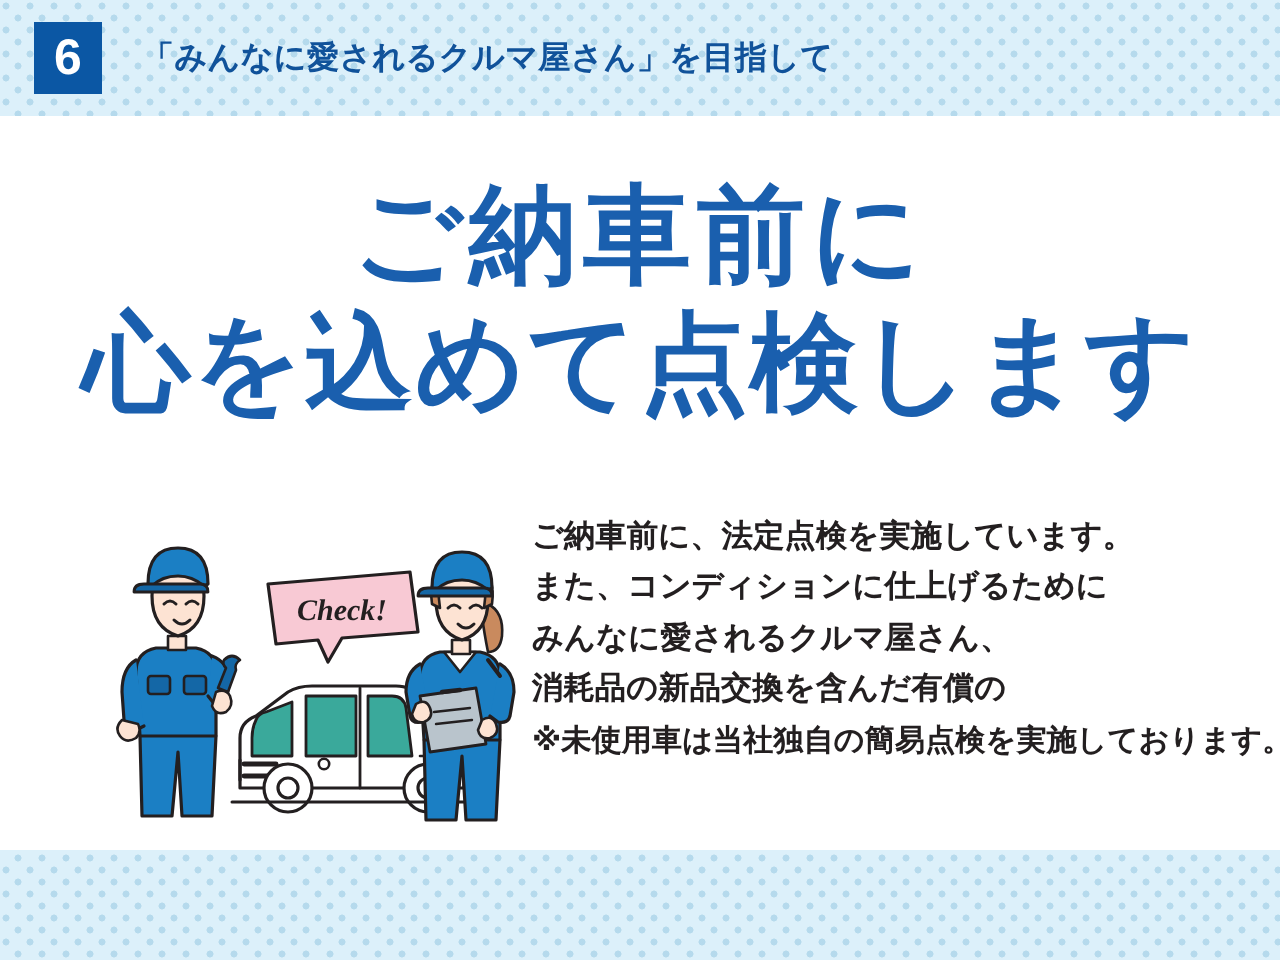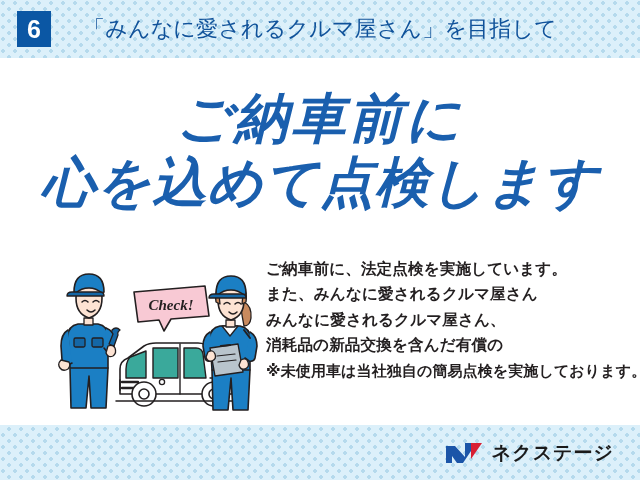--- a/index.html
+++ b/index.html
@@ -43,24 +43,24 @@
     color: #ffffff;
     font-size: 25px;
     font-weight: bold;
     display: flex;
     align-items: center;
     justify-content: center;
     letter-spacing: 0;
     line-height: 1;
   }
   #header-title {
-    margin-left: 32px;
+    margin-left: 20px;
     color: #10529a;
-    font-size: 22px;
-    font-weight: normal;
+    font-size: 16px;
+    font-weight: bold;
     letter-spacing: 0.2px;
     white-space: nowrap;
   }
 
   
   #panel {
     position: absolute;
     left: 0;
     top: 58px;
     width: 640px;
@@ -72,21 +72,20 @@
   #headline {
     position: absolute;
     left: 0;
     top: 30px;
     width: 640px;
     text-align: center;
     color: #1a5fae;
     font-weight: bold;
     line-height: 1.12;
     letter-spacing: 1px;
-    font-style: italic;
   }
   .headline-line {
     display: block;
     font-size: 54px;
   }
   #headline-line-1 { letter-spacing: 3px; }
   #headline-line-2 { letter-spacing: 1px; margin-top: 4px; }
 
   
   #body-copy {
@@ -148,21 +147,21 @@
 
   <div id="panel">
 
     <div id="headline">
       <span class="headline-line" id="headline-line-1">ご納車前に</span>
       <span class="headline-line" id="headline-line-2">心を込めて点検します</span>
     </div>
 
     <div id="body-copy">
       <span class="line">ご納車前に、法定点検を実施しています。</span>
-      <span class="line">また、みんなに愛されるクルマ屋さん</span>
+      <span class="line">また、コンディションに仕上げるために</span>
       <span class="line">みんなに愛されるクルマ屋さん、</span>
       <span class="line">消耗品の新品交換を含んだ有償の</span>
       <span class="note">※未使用車は当社独自の簡易点検を実施しております。</span>
     </div>
 
     <div id="illustration">
       <svg width="205" height="145" viewBox="0 0 205 145" xmlns="http://www.w3.org/2000/svg">
         <g stroke="#231f20" stroke-width="1.6" stroke-linecap="round" stroke-linejoin="round" fill="none">
 
           <g>
@@ -250,21 +249,14 @@
             <path d="M177 36 q3 -3 6 0" stroke-width="1.5"></path>
             <path d="M171 44 q4 4 8 0" stroke-width="1.5"></path>
           </g>
         </g>
 
         <text x="113" y="42" text-anchor="middle" font-family="'Liberation Serif','DejaVu Serif',serif" font-size="15" font-style="italic" font-weight="bold" fill="#231f20">Check!</text>
       </svg>
     </div>
   </div>
 
-  <div id="footer-logo">
-    <svg id="logo-mark" width="40" height="24" viewBox="0 0 40 24">
-      <path d="M2 22 L2 5 L11 5 L21 16 L21 2 L27 2 L27 10 L19 22 L13 22 L8 15 L8 22 Z" fill="#1b55a8"></path>
-      <path d="M27 2 L38 2 L27 18 Z" fill="#d81f33"></path>
-    </svg>
-    <div id="logo-wordmark">ネクステージ</div>
-  </div>
 
 </div>
 
 </body></html>

